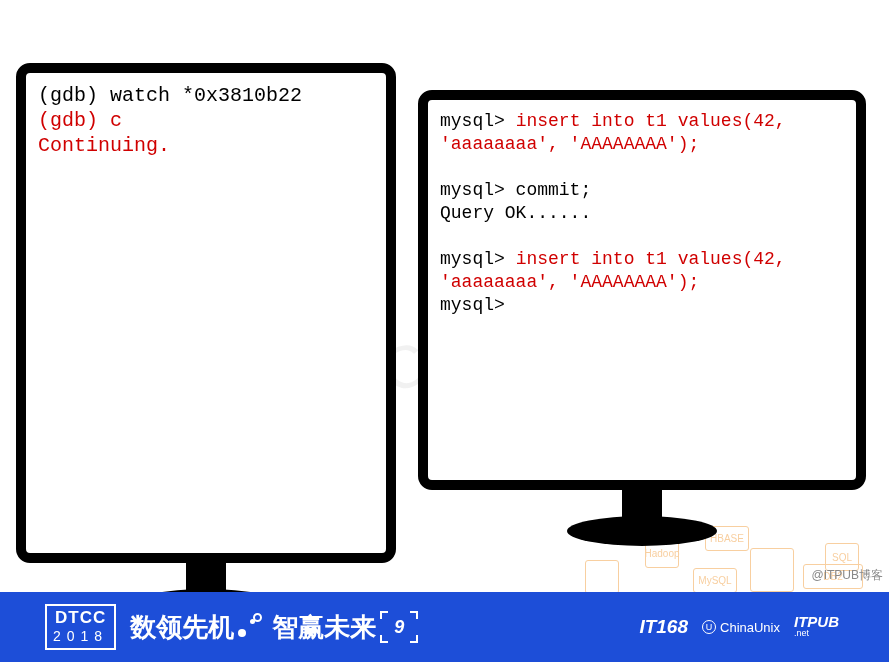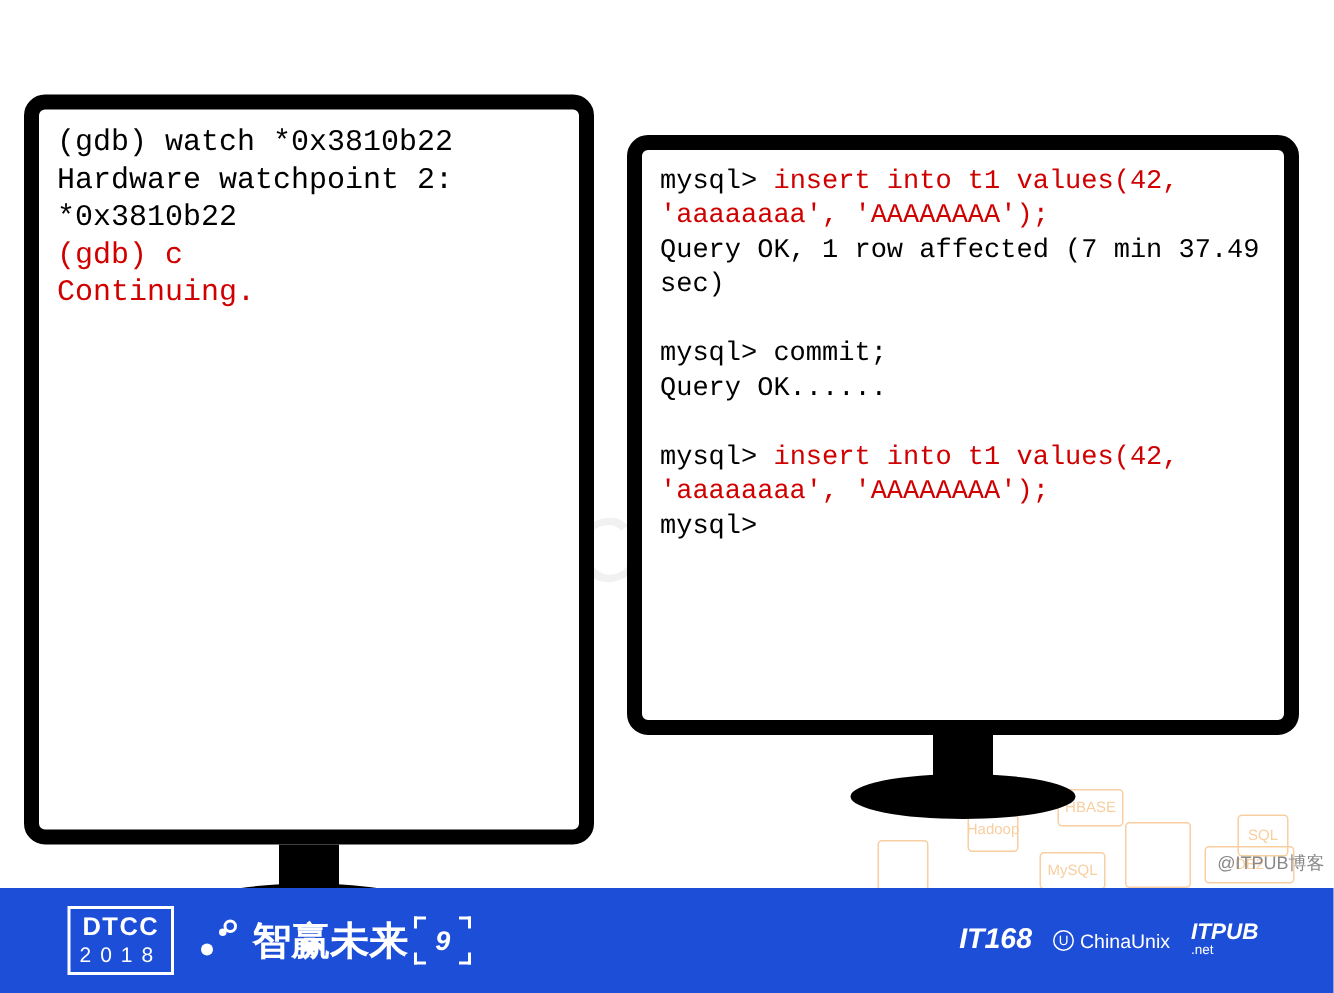--- a/index.html
+++ b/index.html
@@ -183,34 +183,32 @@
   <div class="hex" style="left:108px; top:48px; width:44px; height:25px;">MySQL</div>
   <div class="hex" style="left:240px; top:23px; width:34px; height:28px;">SQL</div>
   <div class="hex" style="left:218px; top:44px; width:60px; height:25px;">DB2</div>
   <div class="hex" style="left:165px; top:28px; width:44px; height:44px;"></div>
   <div class="hex" style="left:0px; top:40px; width:34px; height:34px;"></div>
 </div>
 
 <div class="monitor monitor-left">
   <div class="screen screen-left">
     <div class="term-line blk">(gdb) watch *0x3810b22</div>
-    <div class="term-line blk">Hardware watchpoint 2: *0x3810b22</div>
     <div class="term-line red">(gdb) c</div>
     <div class="term-line red">Continuing.</div>
   </div>
   <div class="stand">
     <div class="stand-neck"></div>
     <div class="stand-base"></div>
   </div>
 </div>
 
 <div class="monitor monitor-right">
   <div class="screen screen-right">
     <div class="term-line-sm"><span class="blk">mysql&gt; </span><span class="red">insert into t1 values(42, 'aaaaaaaa', 'AAAAAAAA');</span></div>
-    <div class="term-line-sm blk">Query OK, 1 row affected (7 min 37.49 sec)</div>
     <div class="term-line-sm"> </div>
     <div class="term-line-sm blk">mysql&gt; commit;</div>
     <div class="term-line-sm blk">Query OK......</div>
     <div class="term-line-sm"> </div>
     <div class="term-line-sm"><span class="blk">mysql&gt; </span><span class="red">insert into t1 values(42, 'aaaaaaaa', 'AAAAAAAA');</span></div>
     <div class="term-line-sm blk">mysql&gt;</div>
   </div>
   <div class="stand">
     <div class="stand-neck"></div>
     <div class="stand-base"></div>
@@ -218,20 +216,21 @@
 </div>
 
 <div class="side-label">@ITPUB博客</div>
 
 <div class="banner">
   <div class="dtcc-box">
     <div class="dtcc-main">DTCC</div>
     <div class="dtcc-year">2018</div>
   </div>
   <div class="slogan">
+    <span>数领先机</span>
     <span class="dot-cluster">
       <span class="d1"></span>
         <span class="d2"></span>
         <span class="d3"></span>
     </span>
     <span>智赢未来</span>
     <span class="nine-box">
       <span class="corner tl"></span>
         <span class="corner tr"></span>
         <span class="corner bl"></span>

